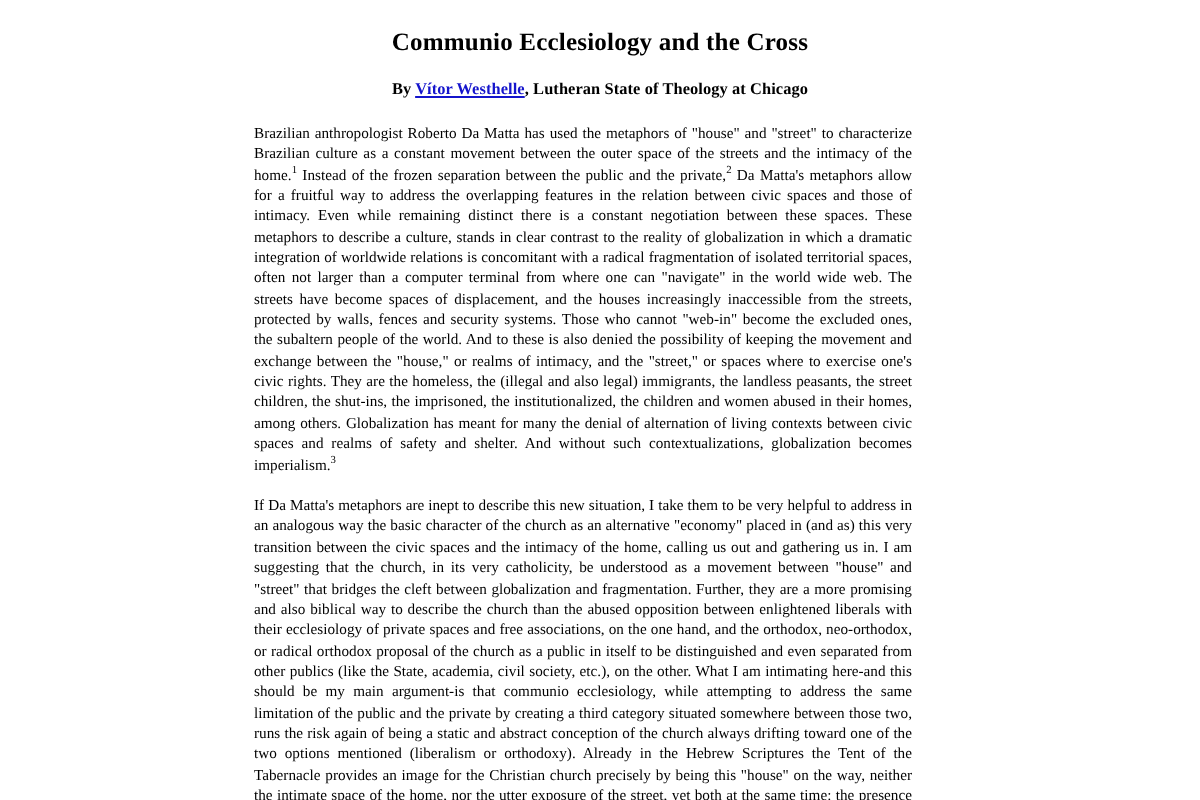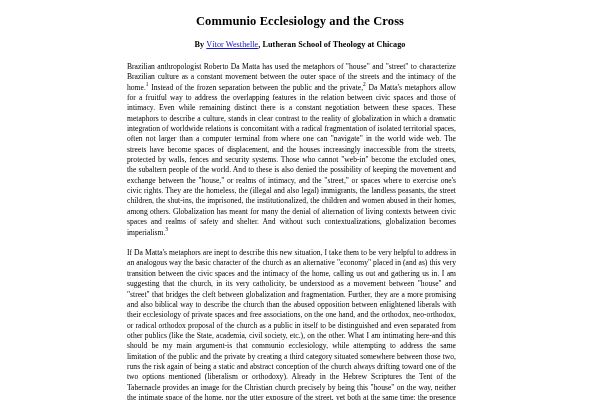--- a/index.html
+++ b/index.html
@@ -34,21 +34,21 @@
     text-align: center;
     font-size: 8.2px;
     font-weight: bold;
     margin-top: 11px;
     letter-spacing: 0.05px;
   }
   .byline a,
   .author-link {
     color: #1414cc;
     text-decoration: underline;
-    font-weight: normal;
+    font-weight: bold;
     cursor: pointer;
   }
   .body-area {
     position: absolute;
     left: 127px;
     top: 62px;
     width: 329px;
   }
   p.para {
     margin: 0;
@@ -70,20 +70,20 @@
 </style>
 </head>
 <body style="background: rgb(255, 255, 255); color: rgb(0, 0, 0);">
 
 <div class="page">
 
   <div class="title-block">
     <div class="title-line">Communio Ecclesiology and the Cross</div>
   </div>
 
-  <div class="byline"><span>By </span><span class="author-link" style="color: rgb(20, 20, 204);">Vítor Westhelle</span><span>, Lutheran School of Theology at Chicago</span></div>
+  <div class="byline"><span>By </span><span class="author-link" style="color: rgb(20, 20, 204);">Vítor Westhelle</span><span>, Lutheran State of Theology at Chicago</span></div>
 
   <div class="body-area">
     <p class="para">Brazilian anthropologist Roberto Da Matta has used the metaphors of "house" and "street" to characterize Brazilian culture as a constant movement between the outer space of the streets and the intimacy of the home.<sup>1</sup> Instead of the frozen separation between the public and the private,<sup>2</sup> Da Matta's metaphors allow for a fruitful way to address the overlapping features in the relation between civic spaces and those of intimacy. Even while remaining distinct there is a constant negotiation between these spaces. These metaphors to describe a culture, stands in clear contrast to the reality of globalization in which a dramatic integration of worldwide relations is concomitant with a radical fragmentation of isolated territorial spaces, often not larger than a computer terminal from where one can "navigate" in the world wide web. The streets have become spaces of displacement, and the houses increasingly inaccessible from the streets, protected by walls, fences and security systems. Those who cannot "web-in" become the excluded ones, the subaltern people of the world. And to these is also denied the possibility of keeping the movement and exchange between the "house," or realms of intimacy, and the "street," or spaces where to exercise one's civic rights. They are the homeless, the (illegal and also legal) immigrants, the landless peasants, the street children, the shut-ins, the imprisoned, the institutionalized, the children and women abused in their homes, among others. Globalization has meant for many the denial of alternation of living contexts between civic spaces and realms of safety and shelter. And without such contextualizations, globalization becomes imperialism.<sup>3</sup></p>
     <p class="para">If Da Matta's metaphors are inept to describe this new situation, I take them to be very helpful to address in an analogous way the basic character of the church as an alternative "economy" placed in (and as) this very transition between the civic spaces and the intimacy of the home, calling us out and gathering us in. I am suggesting that the church, in its very catholicity, be understood as a movement between "house" and "street" that bridges the cleft between globalization and fragmentation. Further, they are a more promising and also biblical way to describe the church than the abused opposition between enlightened liberals with their ecclesiology of private spaces and free associations, on the one hand, and the orthodox, neo-orthodox, or radical orthodox proposal of the church as a public in itself to be distinguished and even separated from other publics (like the State, academia, civil society, etc.), on the other. What I am intimating here-and this should be my main argument-is that communio ecclesiology, while attempting to address the same limitation of the public and the private by creating a third category situated somewhere between those two, runs the risk again of being a static and abstract conception of the church always drifting toward one of the two options mentioned (liberalism or orthodoxy). Already in the Hebrew Scriptures the Tent of the Tabernacle provides an image for the Christian church precisely by being this "house" on the way, neither the intimate space of the home, nor the utter exposure of the street, yet both at the same time: the presence of the divine, yet in dynamic transition. To phrase it differently, what the communio ecclesiology does not do sufficiently is to convey the idea that the church is always a conjunctive reality-it is always the church , the church , the church ...</p>
   </div>
 
 </div>
 
 </body></html>

